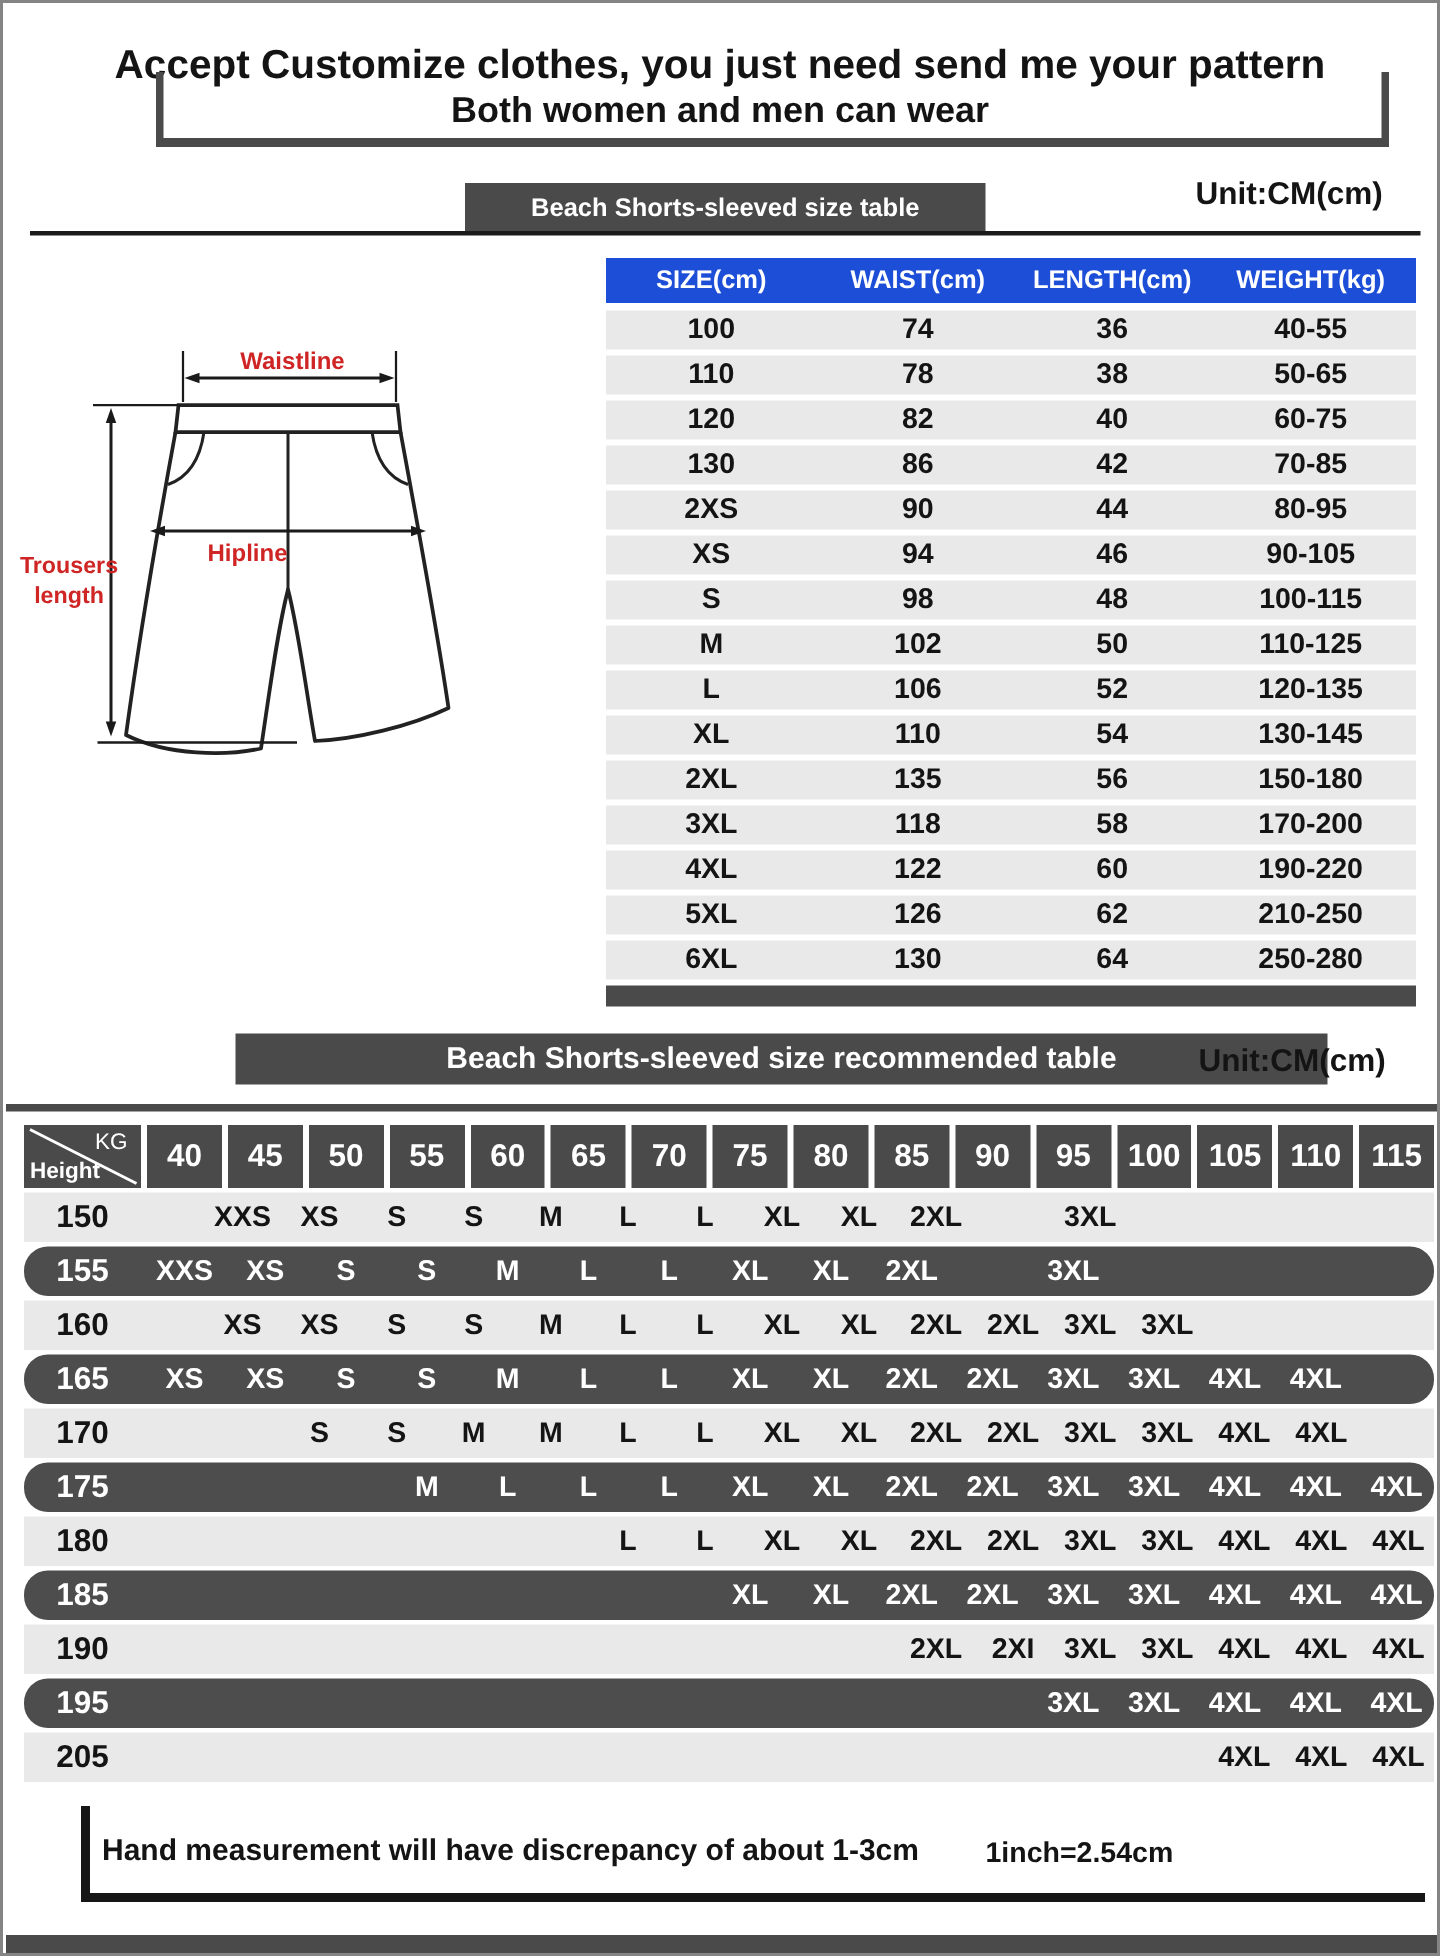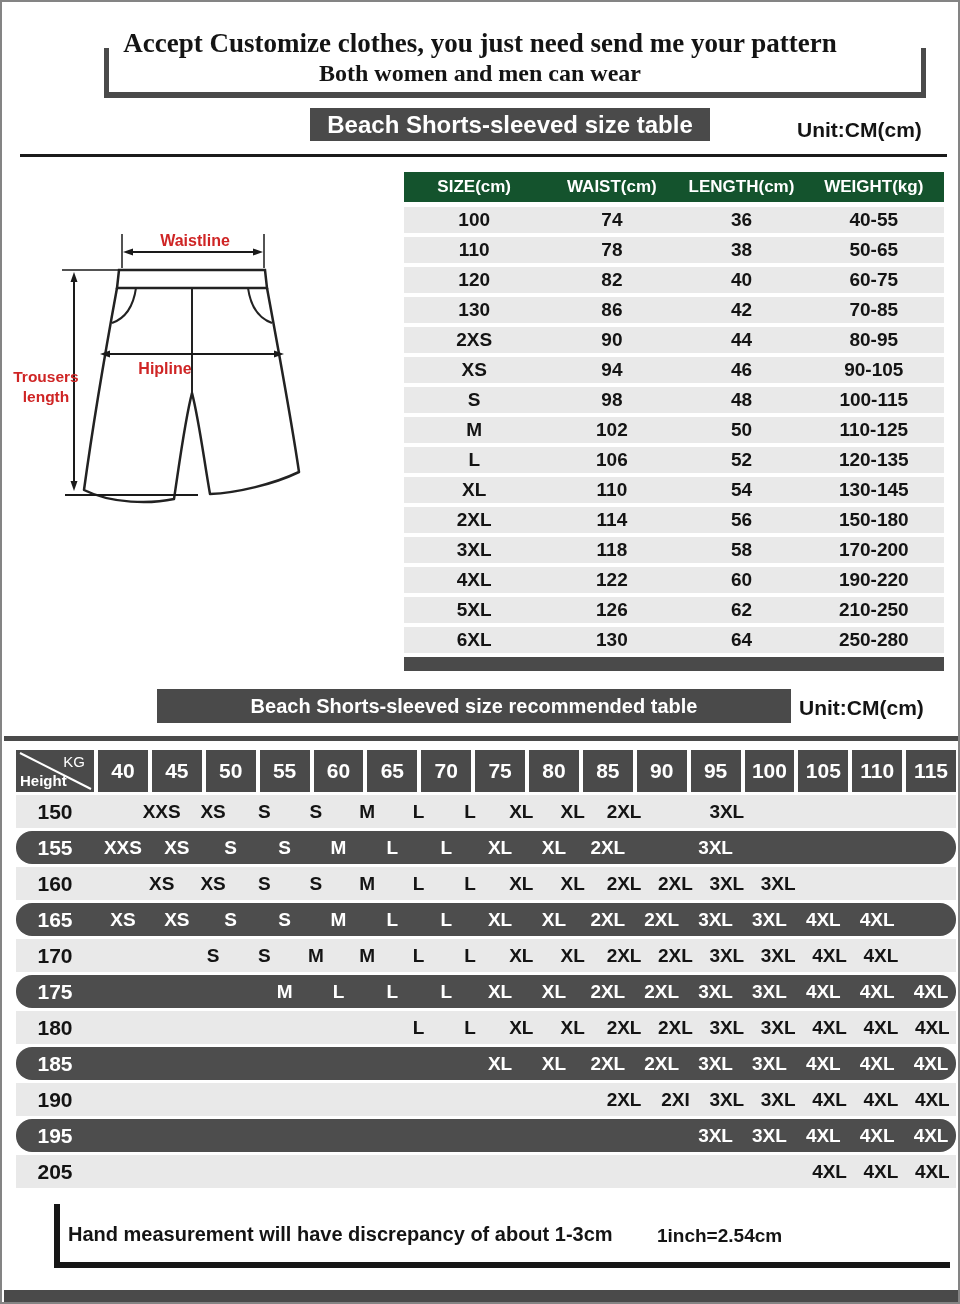--- a/index.html
+++ b/index.html
@@ -1,40 +1,40 @@
 <!DOCTYPE html>
 <html><head>
 <meta charset="utf-8">
 <style>
   html,body{margin:0;padding:0;background:#fff;}
   body{font-family:"Liberation Sans", sans-serif;}
   .page{position:relative;width:960px;height:1304px;background:#ffffff;
         border:2px solid #848484;box-sizing:border-box;overflow:hidden;}
   
   .hdr-line{position:absolute;left:0;width:100%;text-align:center;
-            font-weight:bold;color:#141414;font-family:Liberation Serif, serif;}
+            font-weight:bold;color:#141414;}
   .hdr-line1{top:26px;font-size:27px;}
   .hdr-line2{top:58px;font-size:24px;}
   .hdr-bracket{position:absolute;left:102px;top:46px;width:812px;height:44px;
                border-left:5px solid #4a4a4a;border-right:5px solid #4a4a4a;
                border-bottom:6px solid #4a4a4a;}
   
   .banner{position:absolute;background:#4a4a4a;color:#ffffff;font-weight:bold;
           text-align:center;}
-  .banner1{left:308px;top:106px;width:400px;height:33px;font-size:24px;line-height:33px;}
-  .banner2{left:155px;top:687px;width:634px;height:34px;font-size:20px;line-height:34px;}
+  .banner1{left:308px;top:120px;width:347px;height:33px;font-size:17px;line-height:33px;}
+  .banner2{left:155px;top:687px;width:728px;height:34px;font-size:20px;line-height:34px;}
   .unit{position:absolute;font-weight:bold;color:#141414;font-size:21px;}
   .unit1{left:795px;top:116px;}
   .unit2{left:797px;top:694px;}
   .rule1{position:absolute;left:18px;top:152px;width:927px;height:3px;background:#1b1b1b;}
   .rule2{position:absolute;left:2px;top:734px;width:954px;height:5px;background:#4a4a4a;}
   
   .size-table{position:absolute;left:402px;top:170px;width:540px;}
   .st-row{display:flex;height:26px;margin-bottom:4px;background:#e9e9e9;color:#141414;}
-  .st-row.st-header{height:30px;margin-bottom:5px;background:#14532d;color:#ffffff;}
+  .st-row.st-header{height:30px;margin-bottom:5px;background:#1d4ed8;color:#ffffff;}
   .st-cell{text-align:center;font-weight:bold;font-size:19px;line-height:26px;}
   .st-header .st-cell{font-size:17px;line-height:30px;}
   .st-cell:nth-child(1){width:26%;}
   .st-cell:nth-child(2){width:25%;}
   .st-cell:nth-child(3){width:23%;}
   .st-cell:nth-child(4){width:26%;}
   .size-table-footer-bar{position:absolute;left:402px;top:655px;width:540px;height:14px;
                          background:#4a4a4a;}
   
   .diagram{position:absolute;left:0;top:220px;width:400px;height:380px;}
@@ -166,21 +166,21 @@
         <div class="st-cell">120-135</div>
       </div>
       <div class="st-row st-body">
         <div class="st-cell">XL</div>
         <div class="st-cell">110</div>
         <div class="st-cell">54</div>
         <div class="st-cell">130-145</div>
       </div>
       <div class="st-row st-body">
         <div class="st-cell">2XL</div>
-        <div class="st-cell">114</div>
+        <div class="st-cell">135</div>
         <div class="st-cell">56</div>
         <div class="st-cell">150-180</div>
       </div>
       <div class="st-row st-body">
         <div class="st-cell">3XL</div>
         <div class="st-cell">118</div>
         <div class="st-cell">58</div>
         <div class="st-cell">170-200</div>
       </div>
       <div class="st-row st-body">

